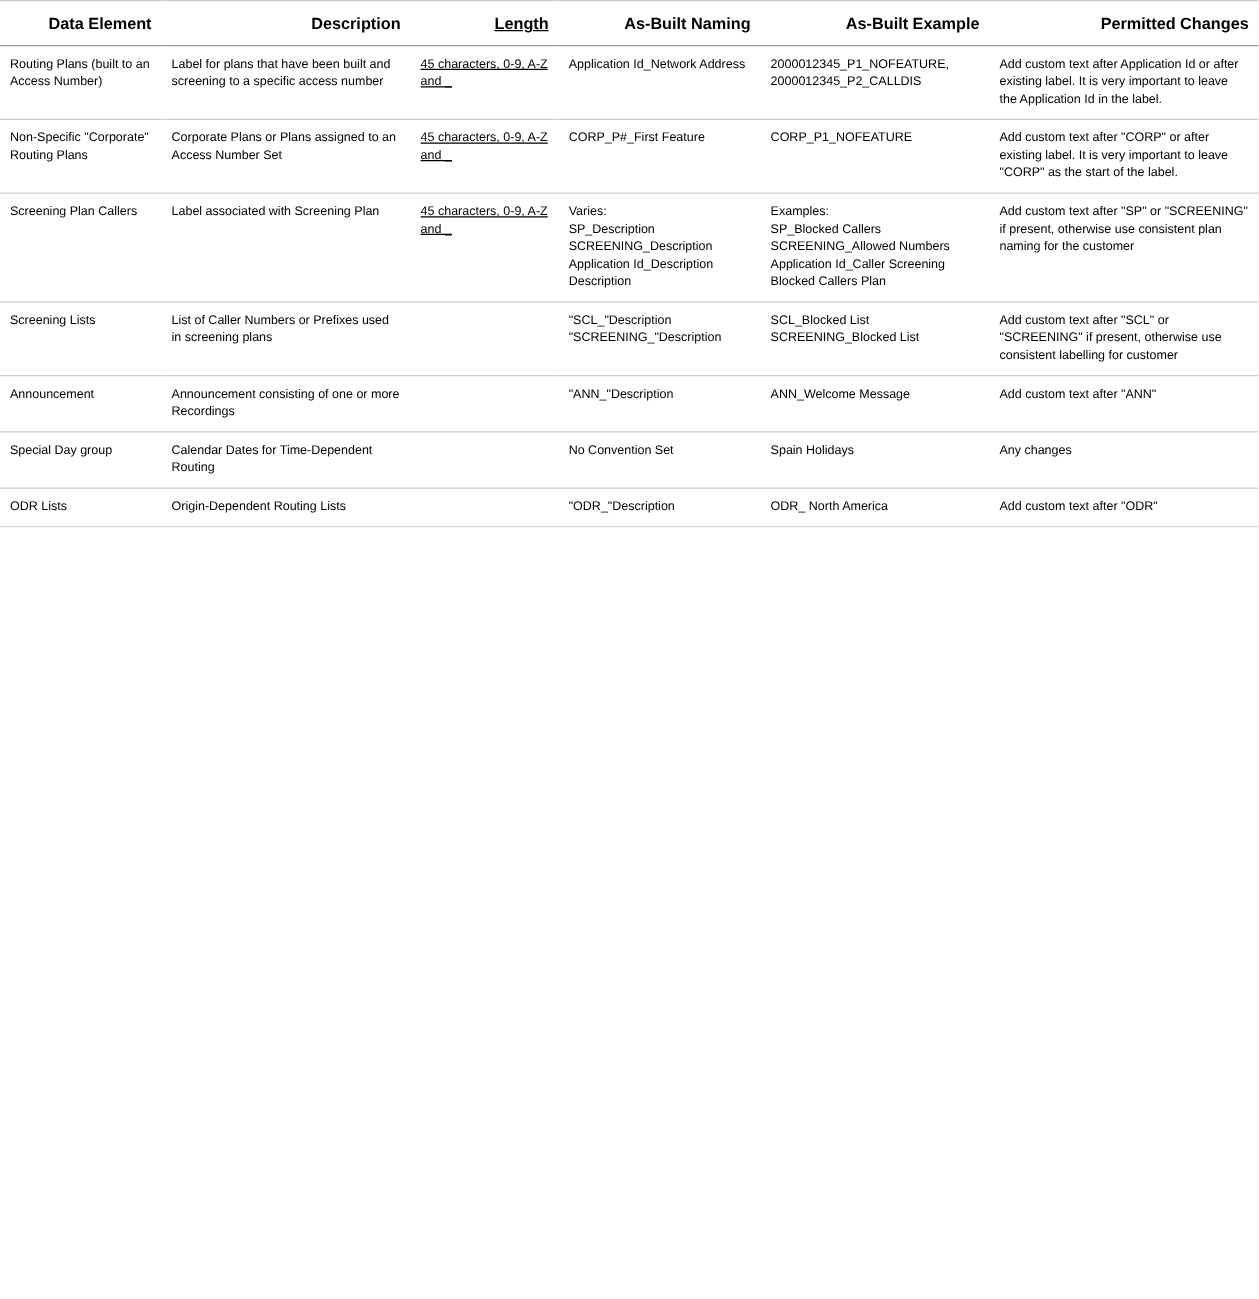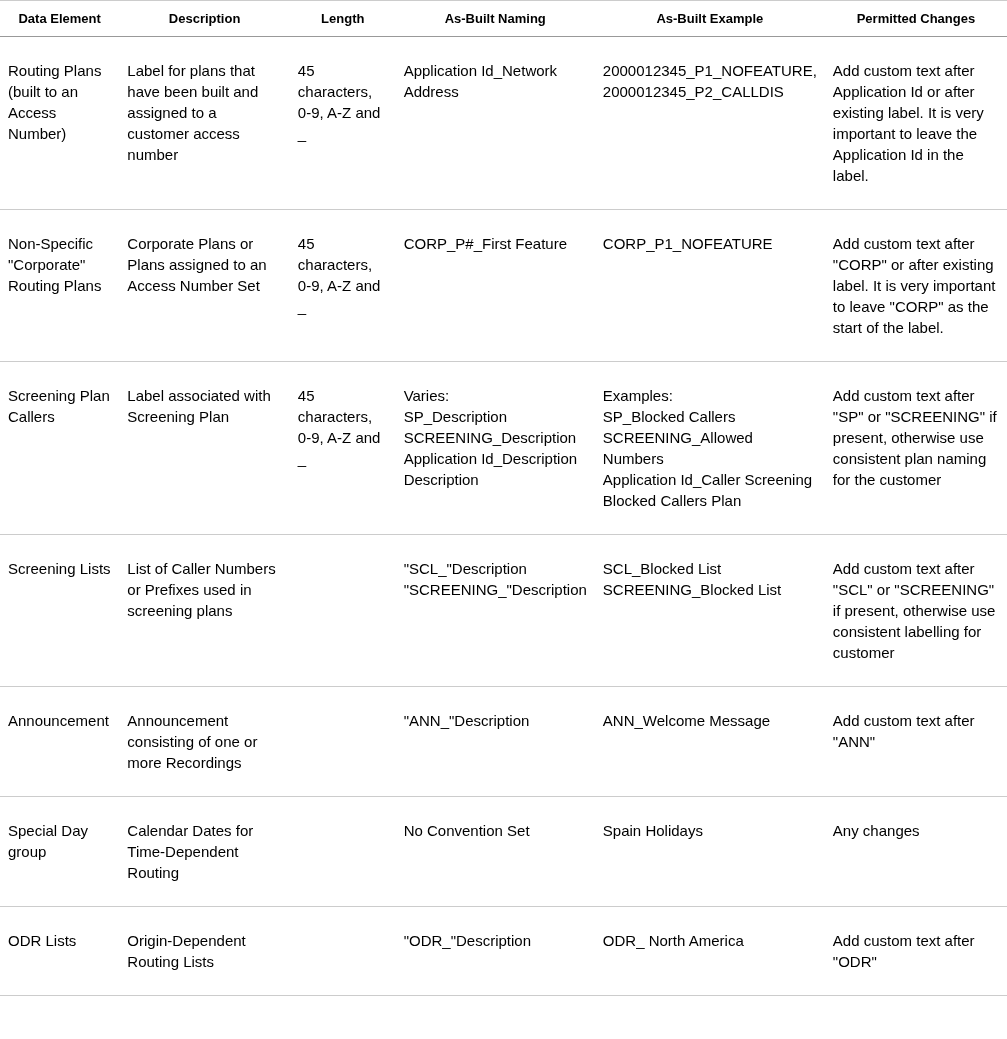--- a/index.html
+++ b/index.html
@@ -18,36 +18,36 @@
       width: 100%;
       border-collapse: collapse;
     }
     table {
       width: 100%;
       border-collapse: collapse;
       border-top: 1px solid #ccc;
     }
     thead tr th {
       font-weight: bold;
-      text-align: center;
+      text-align: right;
       padding: 10px 8px;
       border-bottom: 1px solid #999;
       vertical-align: top;
       font-size: 13px;
     }
     tbody tr td {
-      padding: 23px 8px;
+      padding: 8px 8px;
       border-bottom: 1px solid #ccc;
       vertical-align: top;
-      font-size: 15px;
+      font-size: 10px;
       line-height: 1.4;
     }
     .col-data-element { width: 120px; }
     .col-description { width: 185px; }
-    .col-length { width: 110px; }
+    .col-length { width: 110px; text-decoration: underline; }
     .col-asbuilt-naming { width: 150px; margin-top: 29px; }
     .col-asbuilt-example { width: 170px; }
     .col-permitted { width: 200px; }
   </style>
 </head>
 <body>
 
 <table class="table-container">
   <thead>
     <tr>
@@ -55,21 +55,21 @@
       <th class="col-description">Description</th>
       <th class="col-length">Length</th>
       <th class="col-asbuilt-naming">As-Built Naming</th>
       <th class="col-asbuilt-example">As-Built Example</th>
       <th class="col-permitted">Permitted Changes</th>
     </tr>
   </thead>
   <tbody id="table-body">
   <tr>
         <td class="col-data-element">Routing Plans (built to an Access Number)</td>
-        <td class="col-description">Label for plans that have been built and assigned to a customer access number</td>
+        <td class="col-description">Label for plans that have been built and screening to a specific access number</td>
         <td class="col-length">45 characters, 0-9, A-Z and _</td>
         <td class="col-asbuilt-naming">Application Id_Network Address</td>
         <td class="col-asbuilt-example">2000012345_P1_NOFEATURE, 2000012345_P2_CALLDIS</td>
         <td class="col-permitted">Add custom text after Application Id or after existing label. It is very important to leave the Application Id in the label.</td>
       </tr>
       <tr>
         <td class="col-data-element">Non-Specific "Corporate" Routing Plans</td>
         <td class="col-description">Corporate Plans or Plans assigned to an Access Number Set</td>
         <td class="col-length">45 characters, 0-9, A-Z and _</td>
         <td class="col-asbuilt-naming">CORP_P#_First Feature</td>

